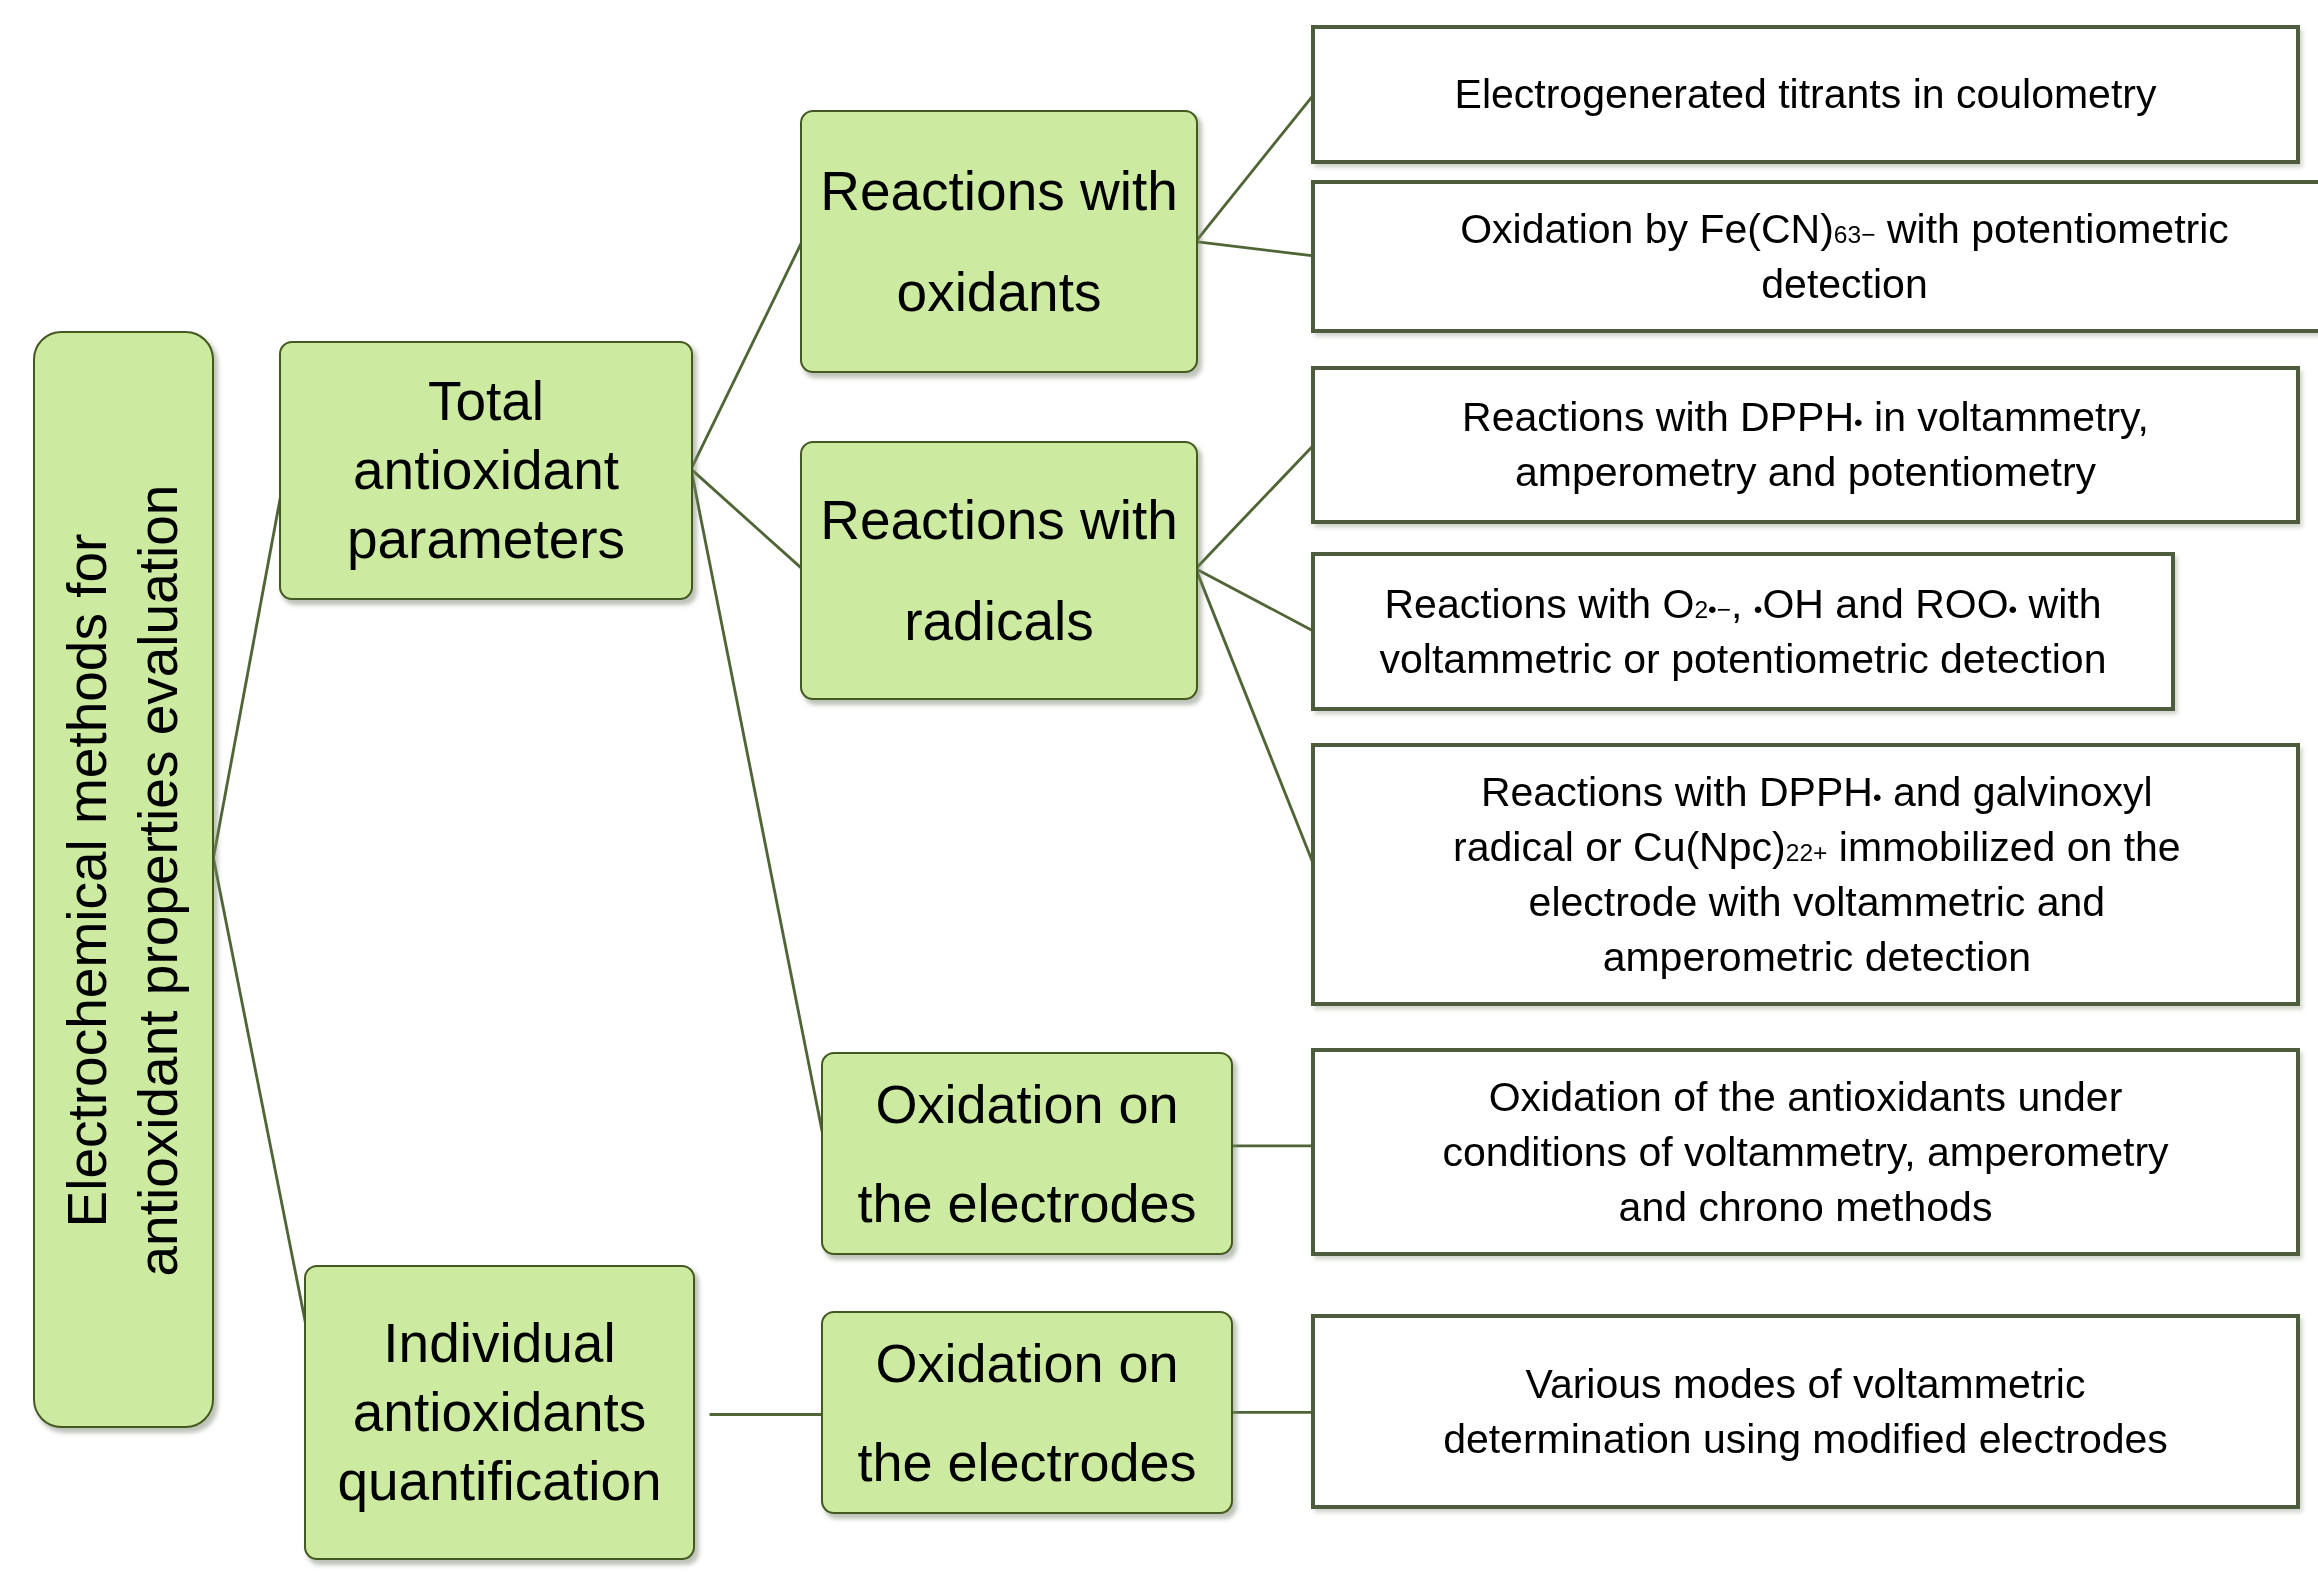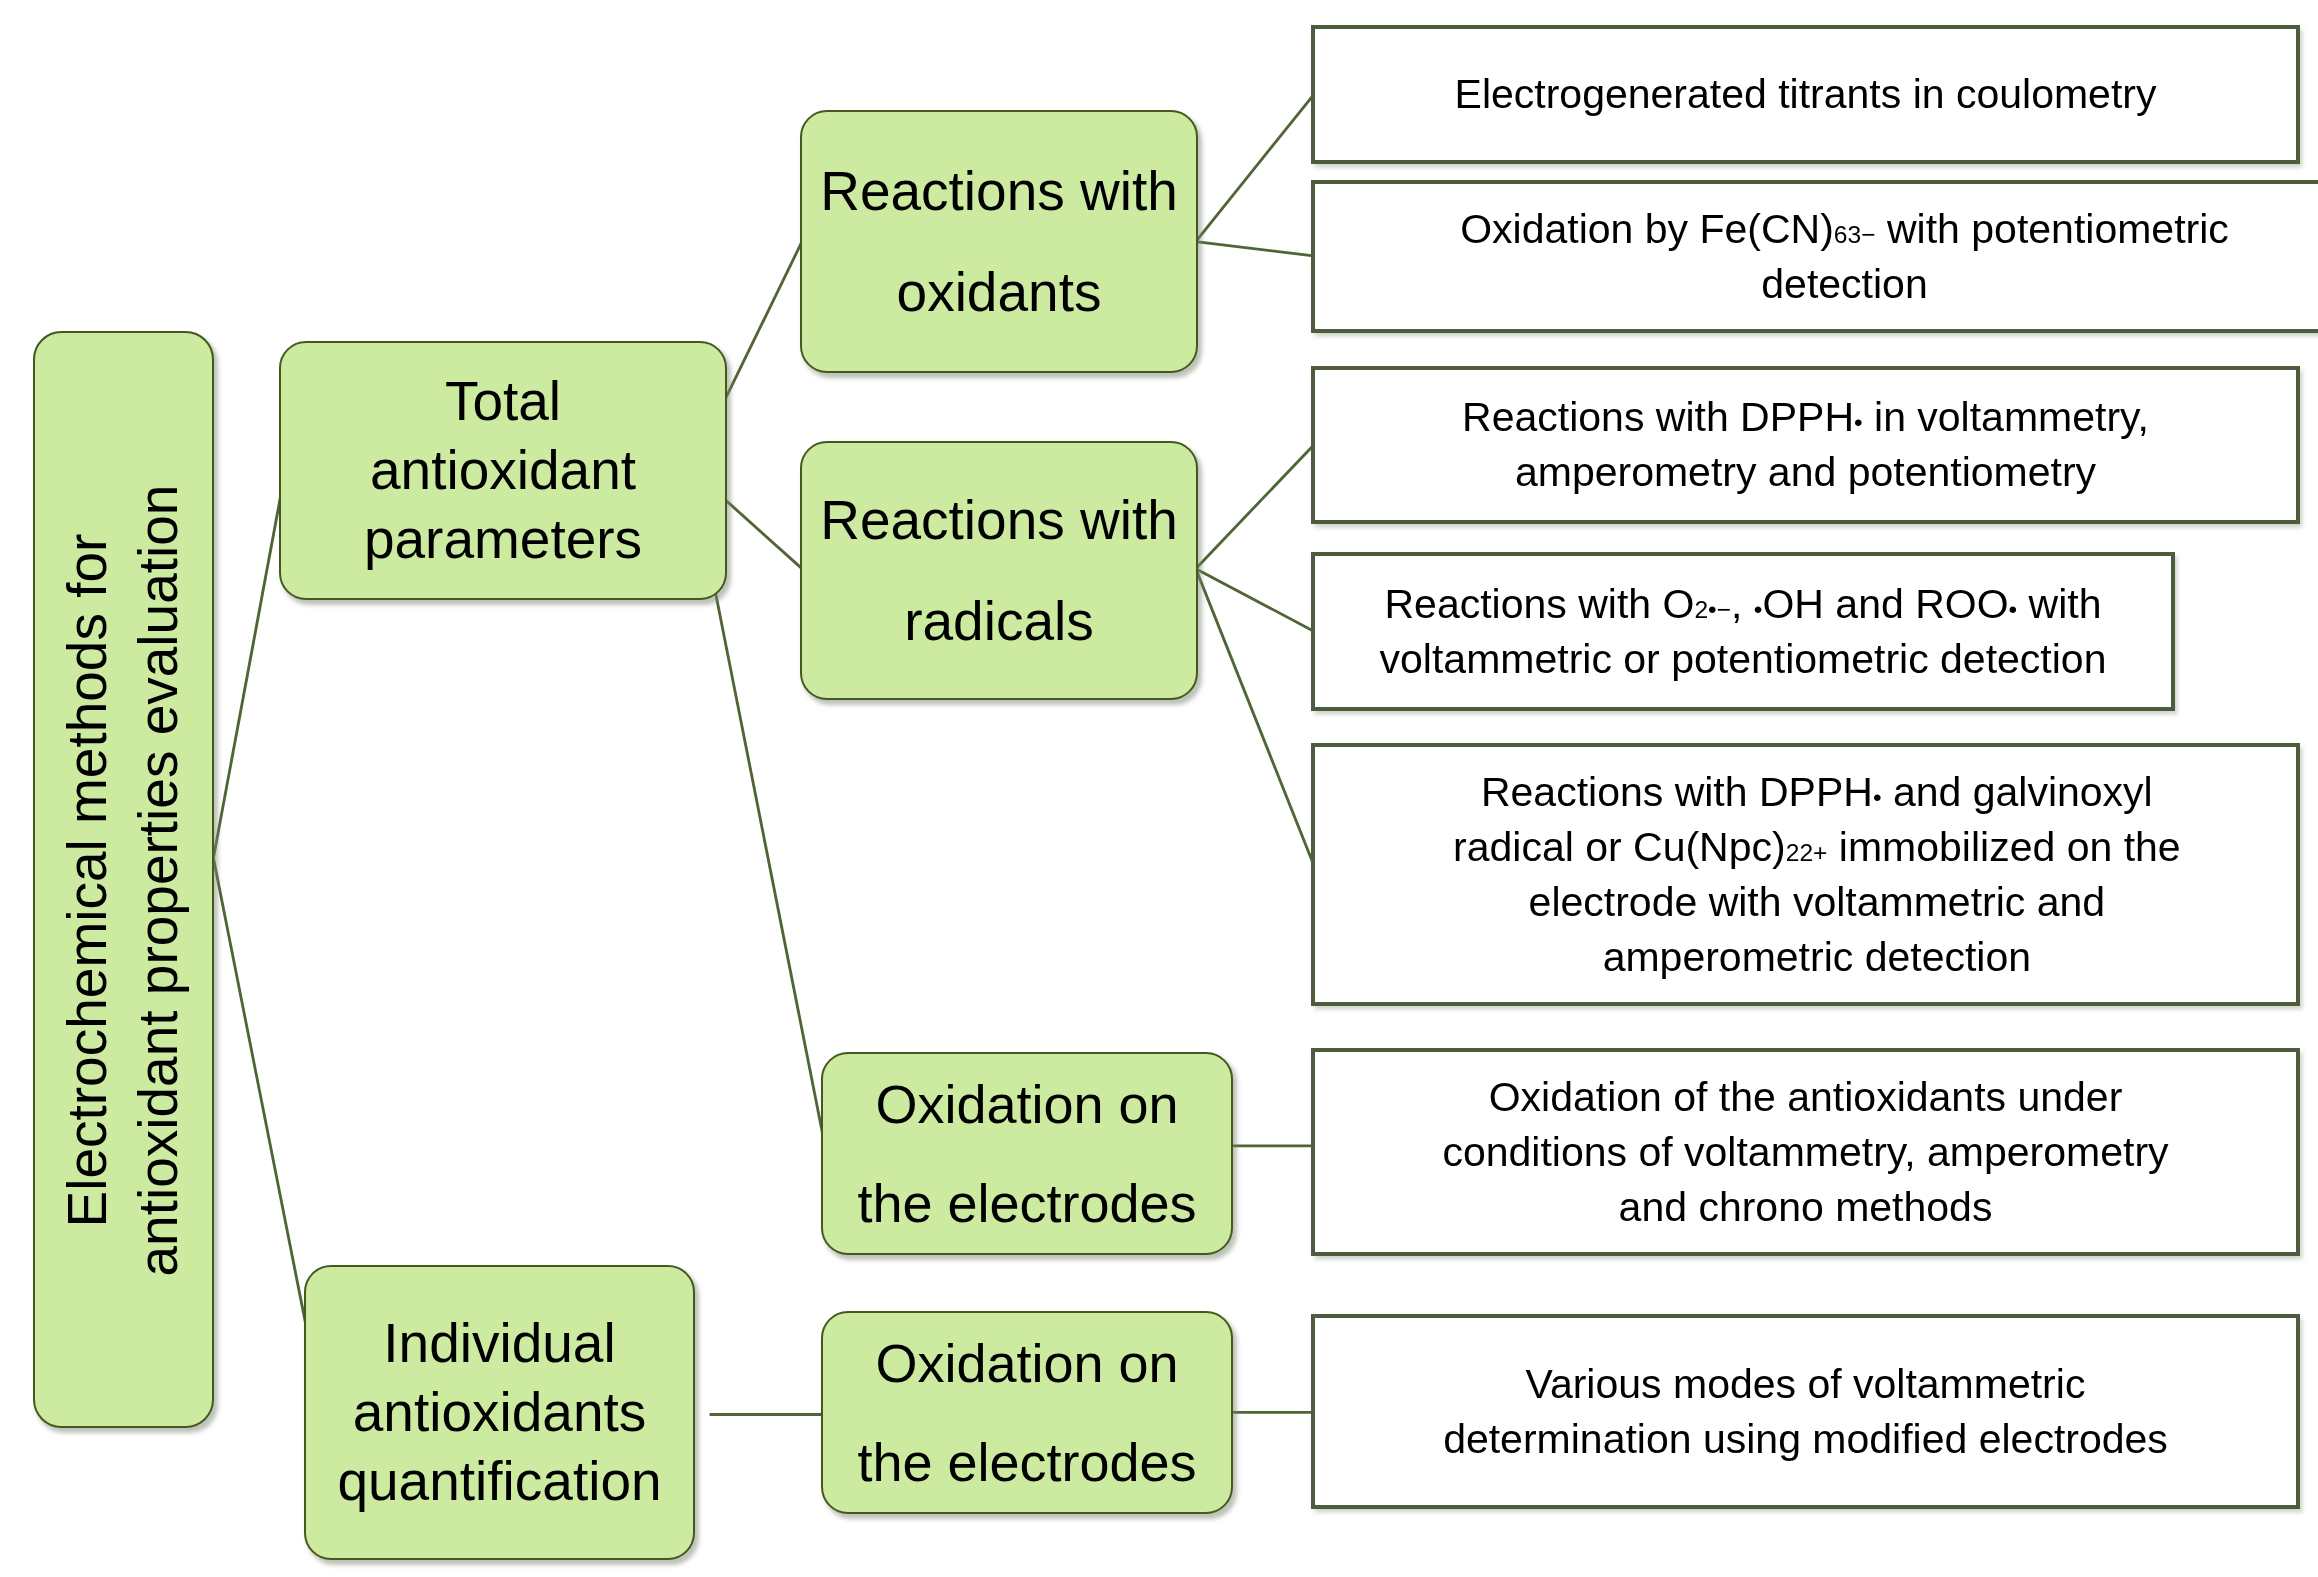--- a/index.html
+++ b/index.html
@@ -19,21 +19,21 @@
   #connectors{position:absolute;left:0;top:0;width:2319px;height:1578px;z-index:0;}
   .connector{stroke:var(--line);stroke-width:4;fill:none;}
   .node,.leaf,.rootbox{
     position:absolute;z-index:1;box-sizing:border-box;
     display:flex;flex-direction:column;align-items:center;justify-content:center;
     text-align:center;
   }
   .node,.rootbox{
     background:var(--node-fill);
     border:2.8px solid var(--node-border);
-    border-radius:27px;
+    border-radius:13px;
     box-shadow:3.6px 4.3px 4.3px rgba(125,135,115,0.5);
   }
   .leaf{
     background:#ffffff;
     border:4.3px solid var(--leaf-border);
     box-shadow:2.8px 3.6px 4.3px rgba(150,160,140,0.45);
     font-size:41px;line-height:55px;
     padding:0 21.3px;
   }
   .node{font-size:55px;line-height:69px;}
@@ -44,21 +44,21 @@
   
   .rootbox{left:33px;top:331px;width:181px;height:1097px;border-radius:28.4px;}
   .root-title{
     position:absolute;left:-426px;top:790px;width:1097px;height:181px;z-index:2;
     display:flex;flex-direction:column;align-items:center;justify-content:center;
     text-align:center;transform:rotate(-90deg);
     font-size:55px;line-height:71px;color:var(--text);
   }
 
   
-  .box-total{left:279px;top:341px;width:448px;height:259px;}
+  .box-total{left:279px;top:341px;width:414px;height:259px;}
   .box-individual{left:304px;top:1265px;width:391px;height:295px;}
   
   .box-oxidants{left:800px;top:110px;width:398px;height:263px;}
   .box-radicals{left:800px;top:441px;width:398px;height:259px;}
   .box-oxel1{left:821px;top:1052px;width:412px;height:203px;font-size:54px;}
   .box-oxel2{left:821px;top:1311px;width:412px;height:203px;font-size:54px;}
   
   .leaf1{left:1311px;top:25px;width:989px;height:139px;}
   .leaf2{left:1311px;top:180px;width:1067px;height:153px;}
   .leaf3{left:1311px;top:366px;width:989px;height:158px;}

